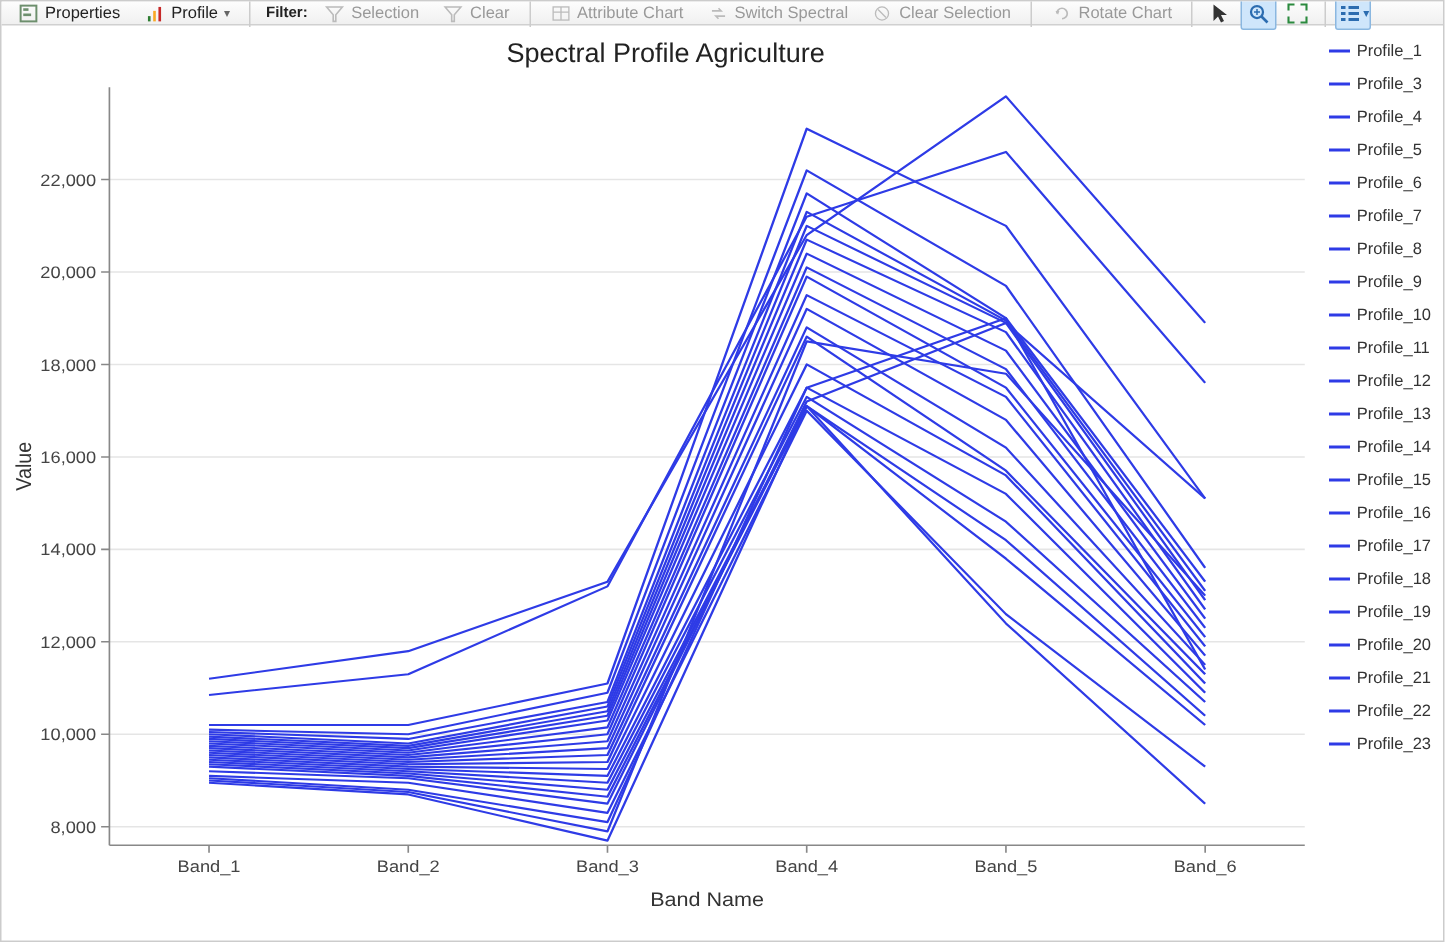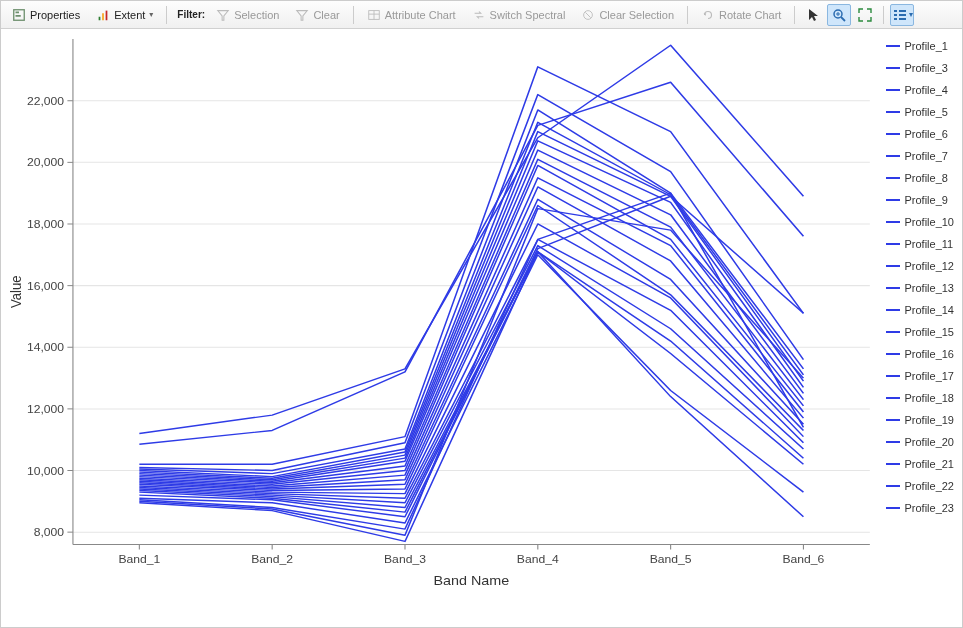--- a/index.html
+++ b/index.html
@@ -10,21 +10,21 @@
     color: #333;
     background: #fff;
     width: 963px;
     height: 628px;
     overflow: hidden;
     border: 1px solid #ccc;
   }
   .toolbar {
     display: flex;
     align-items: center;
-    height: 28px;
+    height: 16px;
     padding: 0 4px;
     background: linear-gradient(#fdfdfd, #f0f0f0);
     border-bottom: 1px solid #d0d0d0;
     gap: 2px;
     flex-wrap: nowrap;
   }
   .tbtn {
     display: inline-flex;
     align-items: center;
     gap: 4px;
@@ -140,21 +140,21 @@
     <span>Properties</span>
   </div>
   <div class="tbtn active">
     <span class="ticon">
       <svg viewBox="0 0 16 16">
           <rect x="3" y="10" width="2" height="4" fill="#2e7d32"></rect>
           <rect x="7" y="6" width="2" height="8" fill="#f9a825"></rect>
           <rect x="11" y="3" width="2" height="11" fill="#c62828"></rect>
         </svg>
     </span>
-    <span>Extent</span>
+    <span>Profile</span>
     <span style="font-size:8px;color:#666">▾</span>
   </div>
   <div class="sep"></div>
   <span class="filter-label">Filter:</span>
   <div class="tbtn disabled">
     <span class="ticon">
       <svg viewBox="0 0 16 16">
           <polygon points="2,3 14,3 9,9 9,14 7,14 7,9" fill="none" stroke="#bbb" stroke-width="1.2"></polygon>
         </svg>
     </span>
@@ -234,20 +234,21 @@
         <rect x="7" y="7" width="7" height="2" fill="#2b6cb0"></rect>
         <rect x="2" y="11" width="3" height="2" fill="#2b6cb0"></rect>
         <rect x="7" y="11" width="7" height="2" fill="#2b6cb0"></rect>
       </svg>
     <span style="font-size:8px;color:#2b6cb0;margin-left:1px">▾</span>
   </div>
 </div>
 
 <div class="chart-area">
   <div class="plot-wrap">
+    <div class="chart-title">Spectral Profile Agriculture</div>
     <svg class="plot" id="plot" viewBox="0 0 800 560" preserveAspectRatio="none">
         <g class="grid">
           <line x1="65" y1="497.8048780487805" x2="785" y2="497.8048780487805"></line>
           <line x1="65" y1="436.8292682926829" x2="785" y2="436.8292682926829"></line>
           <line x1="65" y1="375.8536585365854" x2="785" y2="375.8536585365854"></line>
           <line x1="65" y1="314.8780487804878" x2="785" y2="314.8780487804878"></line>
           <line x1="65" y1="253.90243902439025" x2="785" y2="253.90243902439025"></line>
           <line x1="65" y1="192.9268292682927" x2="785" y2="192.9268292682927"></line>
           <line x1="65" y1="131.9512195121951" x2="785" y2="131.9512195121951"></line>
           <line x1="65" y1="70.97560975609755" x2="785" y2="70.97560975609755"></line>

